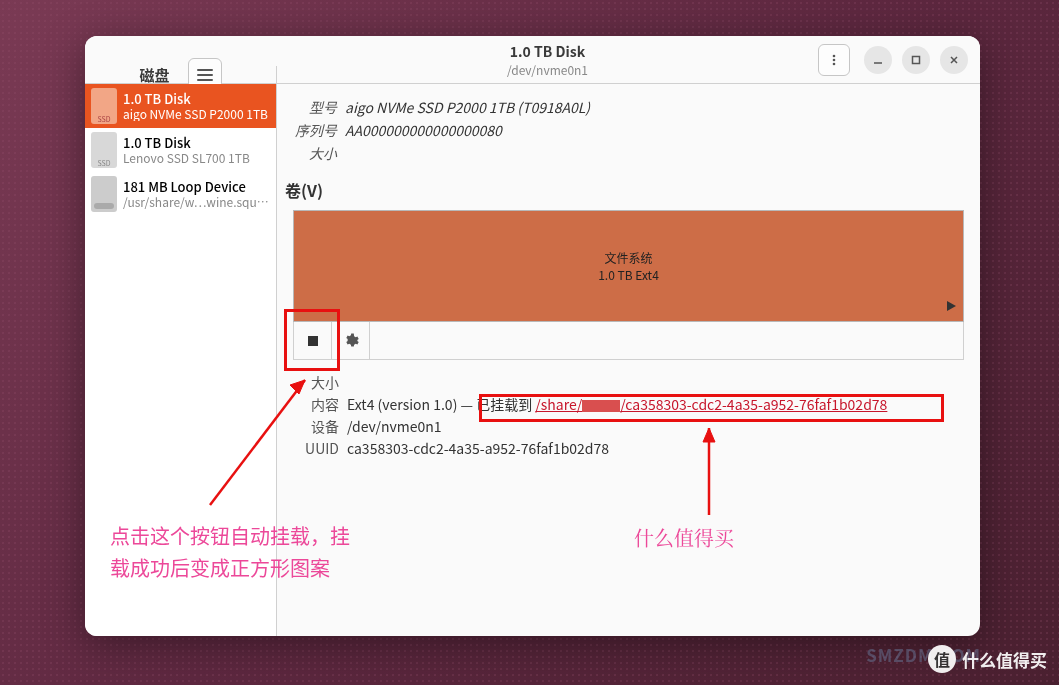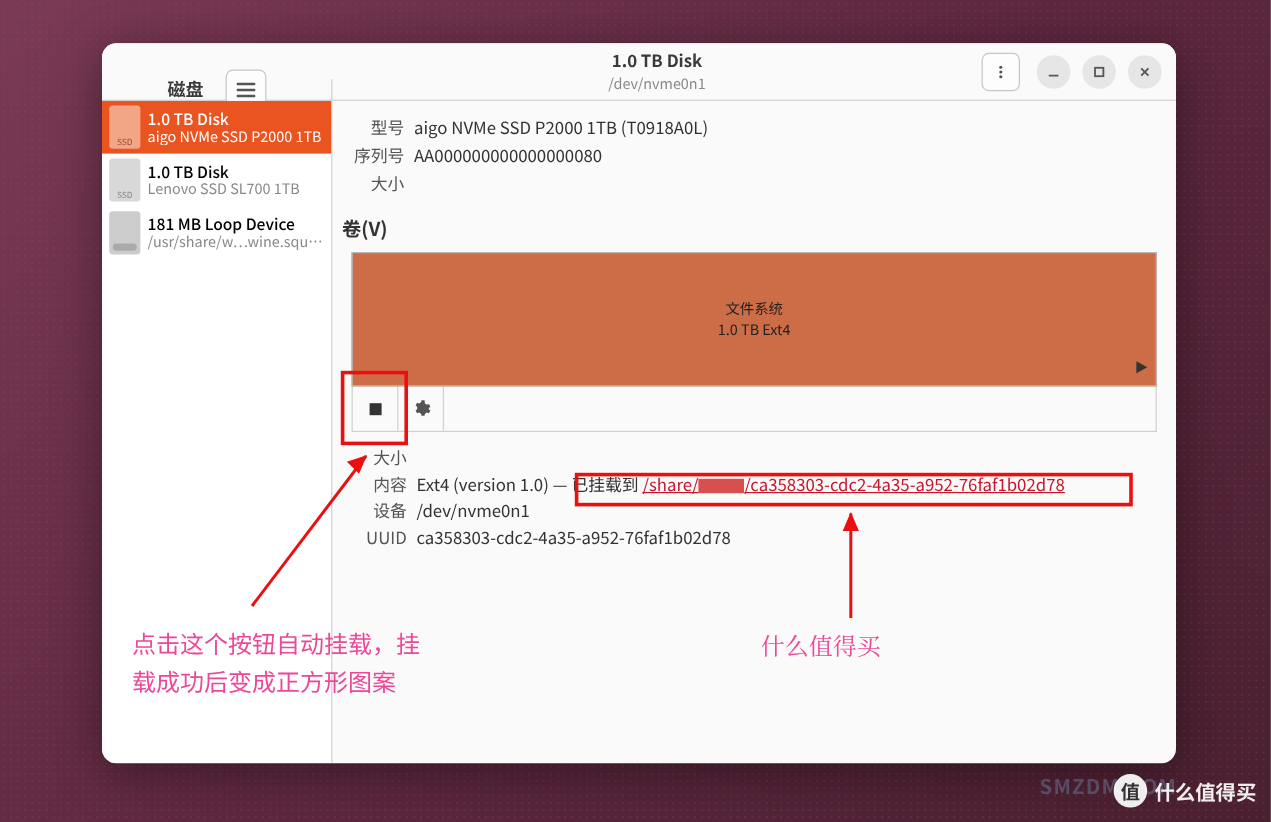--- a/index.html
+++ b/index.html
@@ -32,21 +32,21 @@
   .dev-icon { width:26px; height:36px; border-radius:3px; background:#d8d8d8; flex-shrink:0; display:flex; align-items:flex-end; justify-content:center; font-size:7px; color:#888; position:relative; }
   .dev-item.sel .dev-icon { background:#f2a686; color:#a44; }
   .dev-icon.loop { background:#ccc; }
   .dev-icon.loop::after { content:""; position:absolute; left:3px; right:3px; bottom:3px; height:6px; border-radius:3px; background:#aaa; }
   .dev-txt { display:flex; flex-direction:column; line-height:1.2; overflow:hidden; }
   .dev-txt .l1 { font-size:13px; font-weight:500; white-space:nowrap; }
   .dev-txt .l2 { font-size:12px; white-space:nowrap; overflow:hidden; text-overflow:ellipsis; }
   .dev-item:not(.sel) .l2 { color:#888; }
 
   .content { flex:1; padding:10px 16px 0 0; overflow:hidden; display:flex; flex-direction:column; }
-  .props { font-size:14px; color:#333; }
+  .props { font-size:14px; color:#333;font-style:italic; }
   .props .row { display:flex; margin:3px 0; }
   .props .k { width:60px; text-align:right; color:#555; flex-shrink:0; margin-right:8px; }
   .section-head { font-size:16px; font-weight:700; color:#333; margin:12px 0 8px 8px; }
 
   .volume-box { margin-left:16px; height:112px; background:#cd6d47; border:1px solid #b8b8b8; display:flex; flex-direction:column; align-items:center; justify-content:center; position:relative; }
   .volume-box .vt1 { font-size:12px; color:#222; }
   .volume-box .vt2 { font-size:12px; color:#222; }
   .play-ico { position:absolute; right:6px; bottom:4px; }
   .play-ico svg { width:12px; height:12px; }
 

